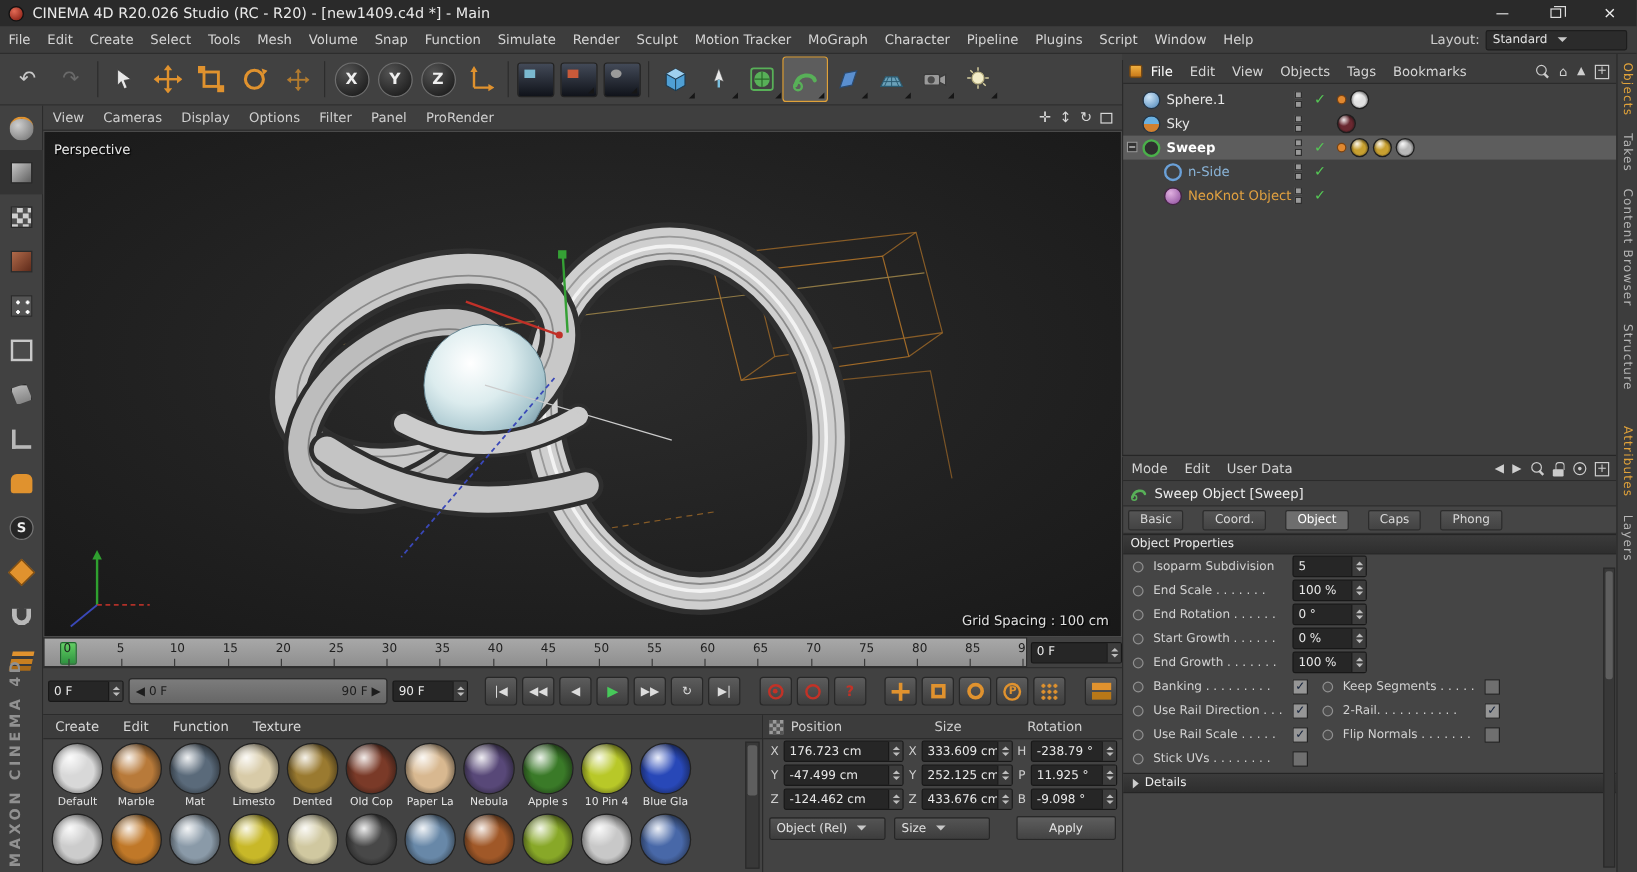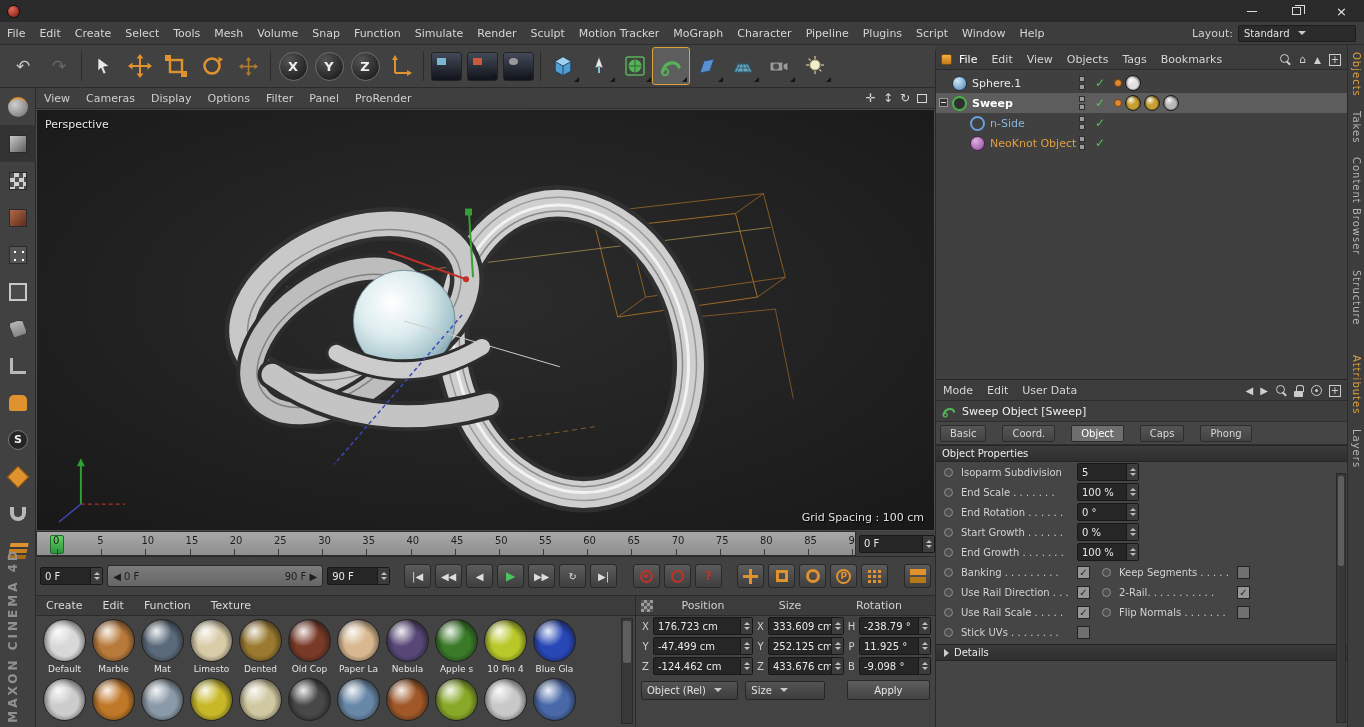--- a/index.html
+++ b/index.html
@@ -110,21 +110,21 @@
 .mat-thumb{width:43px;height:43px;border-radius:50%;border:1px solid #222;}
 .mat-name{width:47px;font-size:9px;color:#e4e4e4;text-align:center;white-space:nowrap;overflow:hidden;margin-top:2px;}
 .mat-strip2{display:flex;padding:4px 2px 0 4px;}
 .mat-scroll{position:absolute;right:2px;top:22px;width:12px;height:106px;background:#383838;border:1px solid #2a2a2a;}
 .mat-scroll .thumb{position:absolute;left:1px;top:2px;width:8px;height:42px;background:#5e5e5e;border-radius:2px;}
 
 
 .coords{left:635px;top:596px;width:300px;height:131px;background:#434343;border-left:1px solid #2a2a2a;}
 .co-head{height:20px;background:#3c3c3c;border-bottom:1px solid #2b2b2b;display:flex;align-items:center;color:#cfcfcf;font-size:11px;}
 .co-grid{width:12px;height:12px;margin:0 6px 0 5px;background:repeating-conic-gradient(#9a9a9a 0 25%,#555 0 50%);background-size:6px 6px;}
-.co-head .h1{width:88px;text-align:center;}
+.co-head .h1{width:88px;text-align:left;}
 .co-head .h2{width:86px;text-align:center;}
 .co-head .h3{width:92px;text-align:center;}
 .crow{display:flex;align-items:center;height:20px;padding-left:5px;gap:3px;}
 .clab{width:9px;color:#cfcfcf;font-size:10px;text-align:center;flex:none;}
 .cf1{width:100px;flex:none;}
 .cf2{width:76px;flex:none;}
 .cf3{width:72px;flex:none;}
 .co-bottom{display:flex;align-items:center;gap:7px;padding:4px 5px 0 5px;}
 .co-dd{width:98px;height:19px;background:linear-gradient(#545454,#3d3d3d);border:1px solid #262626;}
 .co-dd2{width:80px;height:19px;background:linear-gradient(#545454,#3d3d3d);border:1px solid #262626;}
@@ -196,20 +196,21 @@
 .targetic::before{content:"";position:absolute;left:2.5px;top:2.5px;width:3px;height:3px;border-radius:50%;background:#ccc;}
 .plusbox{width:12px;height:12px;border:1px solid #ccc;display:inline-flex;align-items:center;justify-content:center;font-size:10px;color:#ccc;line-height:1;}
 </style>
 </head>
 <body>
 
 <div id="root">
 
   <div class="abs titlebar">
     <span class="app-icon"></span>
+    <span>CINEMA 4D R20.026 Studio (RC - R20) - [new1409.c4d *] - Main</span>
     <div class="win-btns">
       <span class="win-btn">
           <i class="ic-min"></i>
         </span>
       <span class="win-btn">
           <i class="ic-max"></i>
         </span>
       <span class="win-btn">
           <span class="ic-close">×</span>
         </span>
@@ -821,20 +822,31 @@
         <span class="om-vis">
             <i></i>
             <i></i>
           </span>
         <span class="om-check">✓</span>
         <span class="om-tags">
           <span class="tagdot"></span>
           <span class="tagthumb" style="background: radial-gradient(circle at 35% 28%, rgba(255, 255, 255, 0.9), rgba(255, 255, 255, 0) 38%), radial-gradient(circle at 50% 55%, rgb(224, 224, 224) 45%, rgb(10, 10, 10) 100%);"></span>
         </span>
       </div>
+      <div class="om-row" style="padding-left:16px;">
+        <span class="oicon oi-sky"></span>
+        <span class="oname">Sky</span>
+        <span class="om-vis">
+            <i></i>
+            <i></i>
+          </span>
+        <span class="om-tags">
+          <span class="tagthumb" style="background: radial-gradient(circle at 35% 28%, rgba(255, 255, 255, 0.9), rgba(255, 255, 255, 0) 38%), radial-gradient(circle at 50% 55%, rgb(106, 40, 48) 45%, rgb(10, 10, 10) 100%);"></span>
+        </span>
+      </div>
       <div class="om-row sel" style="padding-left:16px;">
         <span class="om-toggle"></span>
         <span class="oicon oi-sweep"></span>
         <span class="oname" style="font-weight:bold;color:#fff;">Sweep</span>
         <span class="om-vis">
             <i></i>
             <i></i>
           </span>
         <span class="om-check">✓</span>
         <span class="om-tags">

